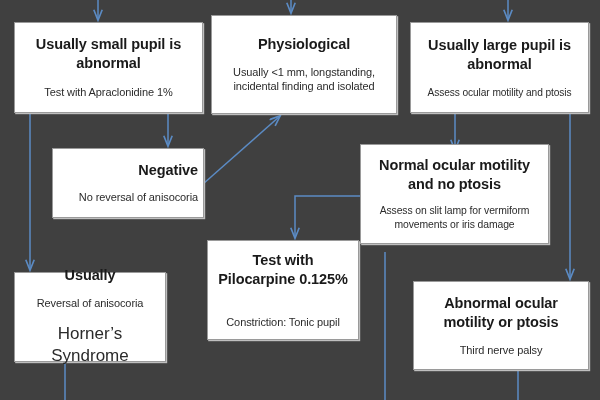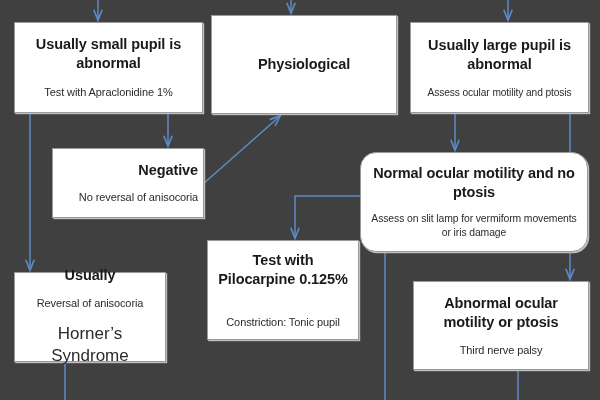--- a/index.html
+++ b/index.html
@@ -59,21 +59,21 @@
   #n-physio .node-sub   { font-size: 11px; margin-top: 11px; }
 
   #n-large   { left: 410px; top: 22px;  width: 179px; height: 91px; }
   #n-large .node-title { font-size: 14.5px; }
   #n-large .node-sub   { font-size: 10.2px; margin-top: 12px; }
 
   #n-negative{ left: 52px;  top: 148px; width: 152px; height: 70px; align-items: flex-end; }
   #n-negative .node-title { font-size: 14.5px; }
   #n-negative .node-sub   { font-size: 11px; margin-top: 10px; }
 
-  #n-normal  { left: 360px; top: 152px; width: 228px; height: 100px; border-radius: 16px; }
+  #n-normal  { left: 360px; top: 144px; width: 189px; height: 100px; }
   #n-normal .node-title { font-size: 14.5px; }
   #n-normal .node-sub   { font-size: 10.4px; margin-top: 10px; }
 
   #n-positive{ left: 14px;  top: 272px; width: 152px; height: 90px; }
   #n-positive .node-title { font-size: 14.5px; }
   #n-positive .node-sub   { font-size: 11px; margin-top: 11px; text-align: right; }
   #n-positive .node-sub2  { font-size: 17px; margin-top: 12px; color: #2b2b2b; line-height: 1.32; }
 
   #n-pilo    { left: 207px; top: 240px; width: 152px; height: 100px; }
   #n-pilo .node-title { font-size: 14.5px; }
@@ -116,20 +116,21 @@
     <line x1="518" y1="370" x2="518" y2="402" stroke="#5b8bc4" stroke-width="1.5"></line>
   </svg>
 
   <div class="node" id="n-small">
     <div class="node-title">Usually small pupil is abnormal</div>
     <div class="node-sub">Test with Apraclonidine 1%</div>
   </div>
 
   <div class="node" id="n-physio">
     <div class="node-title">Physiological</div>
+    <div class="node-sub">Usually &lt;1 mm, longstanding, incidental finding and isolated</div>
   </div>
 
   <div class="node" id="n-large">
     <div class="node-title">Usually large pupil is abnormal</div>
     <div class="node-sub">Assess ocular motility and ptosis</div>
   </div>
 
   <div class="node" id="n-negative">
     <div class="node-title">Negative</div>
     <div class="node-sub">No reversal of anisocoria</div>

